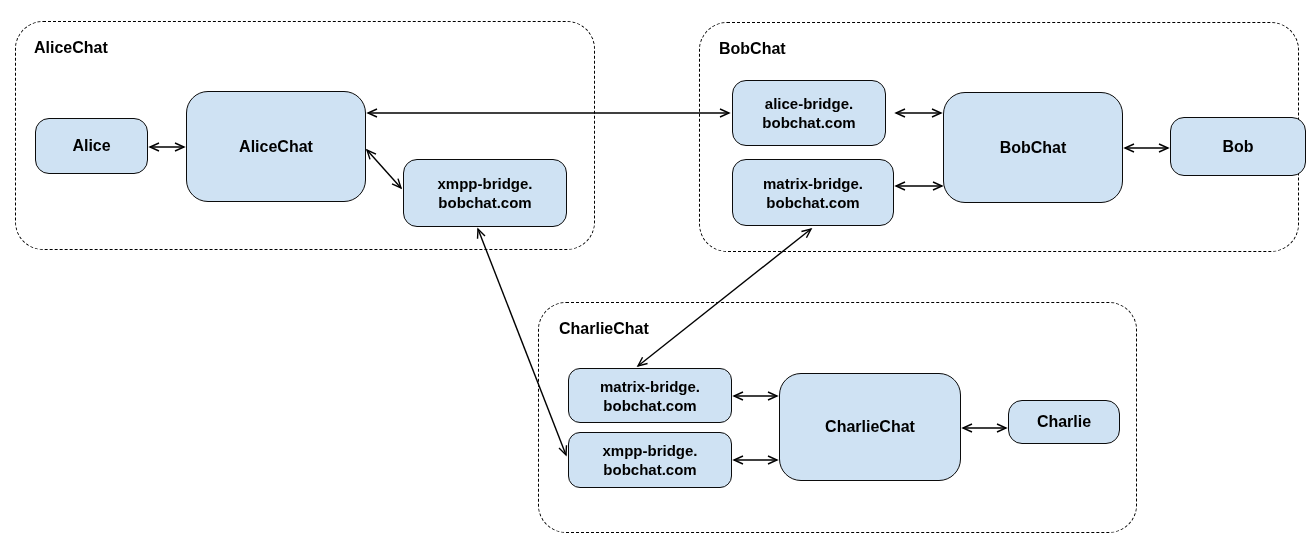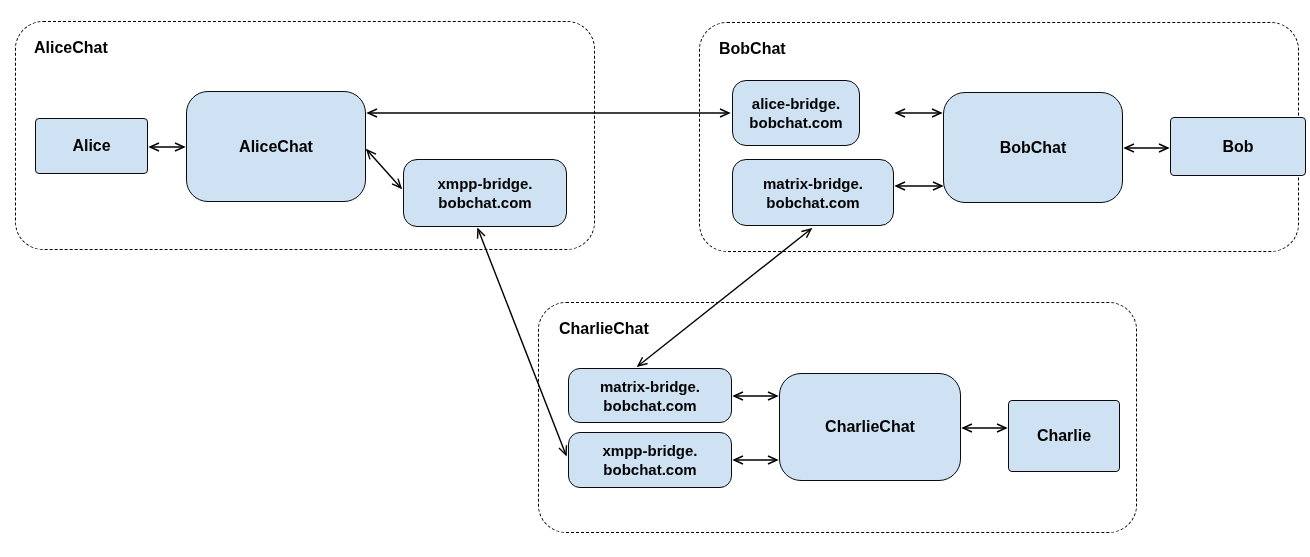--- a/index.html
+++ b/index.html
@@ -5,39 +5,39 @@
   html,body{margin:0;padding:0;background:#ffffff;}
   body{font-family:"Liberation Sans","DejaVu Sans",sans-serif;}
   .canvas{position:relative;width:1310px;height:557px;background:#ffffff;overflow:hidden;}
   .cluster{position:absolute;border:1.6px dashed #000000;border-radius:28px;background:transparent;}
   .cluster-label{position:absolute;font-size:16px;font-weight:bold;color:#000000;white-space:nowrap;}
   .node{position:absolute;background:#cfe2f3;border:1.5px solid #0b0b0b;color:#000000;
         display:flex;flex-direction:column;align-items:center;justify-content:center;
         font-weight:bold;text-align:center;box-sizing:border-box;}
   .node.big{border-radius:22px;font-size:16px;}
   .node.bridge{border-radius:14px;font-size:15px;line-height:19px;}
-  .node.person{border-radius:4px;font-size:16px;}
+  .node.person{border-radius:14px;font-size:16px;}
   
   #cluster-alicechat{left:15px;top:21px;width:578px;height:227px;}
   #cluster-bobchat{left:699px;top:22px;width:598px;height:228px;}
   #cluster-charliechat{left:538px;top:302px;width:597px;height:229px;}
   #label-alicechat{left:34px;top:39px;}
   #label-bobchat{left:719px;top:40px;}
   #label-charliechat{left:559px;top:320px;}
   #node-alice{left:35px;top:118px;width:113px;height:56px;}
   #node-alicechat{left:186px;top:91px;width:180px;height:111px;}
   #node-xmpp-alice{left:403px;top:159px;width:164px;height:68px;}
-  #node-alicebridge-bob{left:732px;top:80px;width:128px;height:66px;}
+  #node-alicebridge-bob{left:732px;top:80px;width:154px;height:66px;}
   #node-matrixbridge-bob{left:732px;top:159px;width:162px;height:67px;}
   #node-bobchat{left:943px;top:92px;width:180px;height:111px;}
   #node-bob{left:1170px;top:117px;width:136px;height:59px;}
   #node-matrixbridge-charlie{left:568px;top:368px;width:164px;height:55px;border-radius:12px;}
   #node-xmpp-charlie{left:568px;top:432px;width:164px;height:56px;border-radius:12px;}
   #node-charliechat{left:779px;top:373px;width:182px;height:108px;}
-  #node-charlie{left:1008px;top:400px;width:112px;height:72px;}
+  #node-charlie{left:1008px;top:400px;width:112px;height:44px;}
   svg.edges{position:absolute;left:0;top:0;pointer-events:none;}
   svg.edges path.edge{stroke:#000000;stroke-width:1.4;fill:none;}
 </style>
 </head>
 <body>
 
 <div class="canvas">
 
   <div class="cluster" id="cluster-alicechat"></div>
   <div class="cluster" id="cluster-bobchat"></div>

